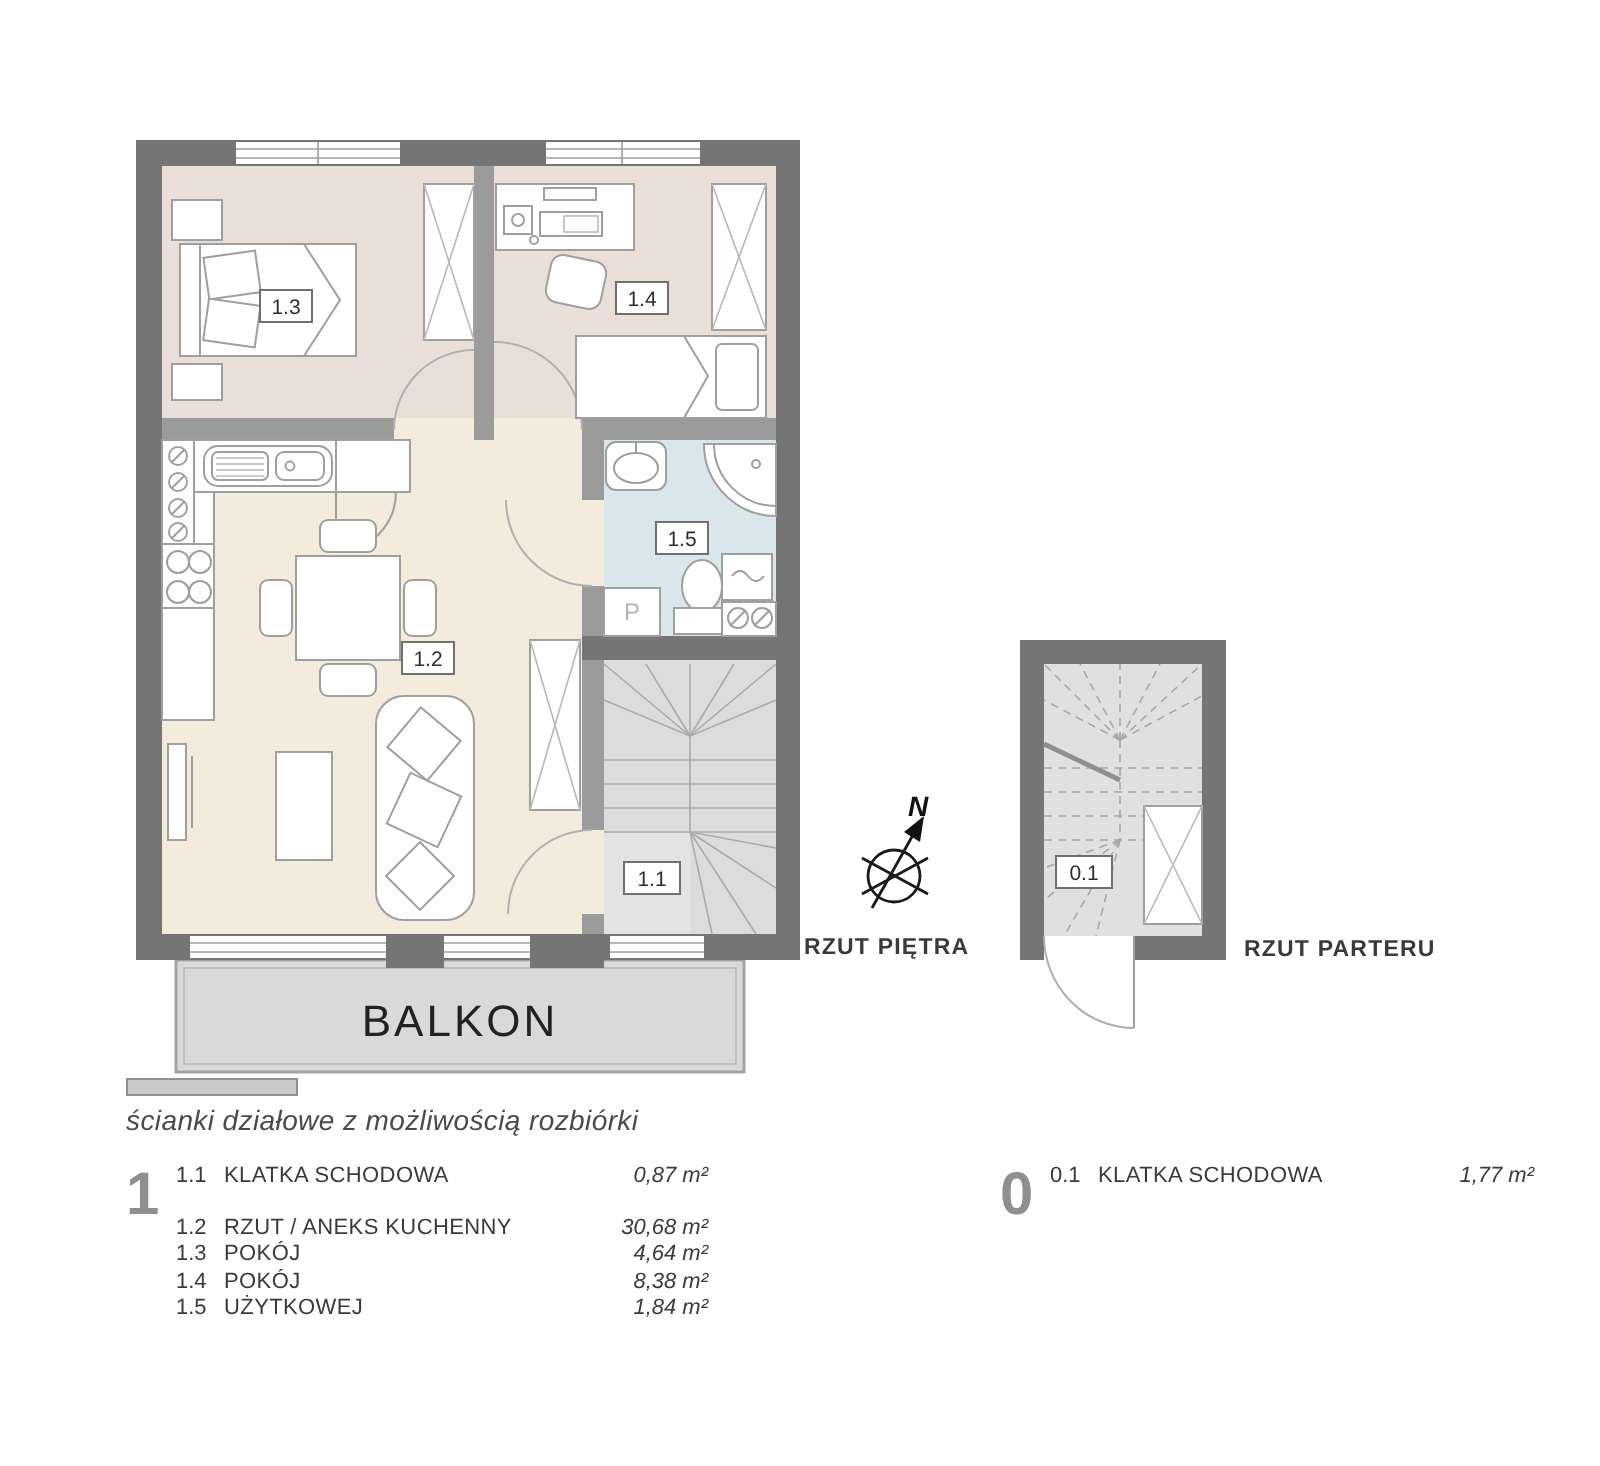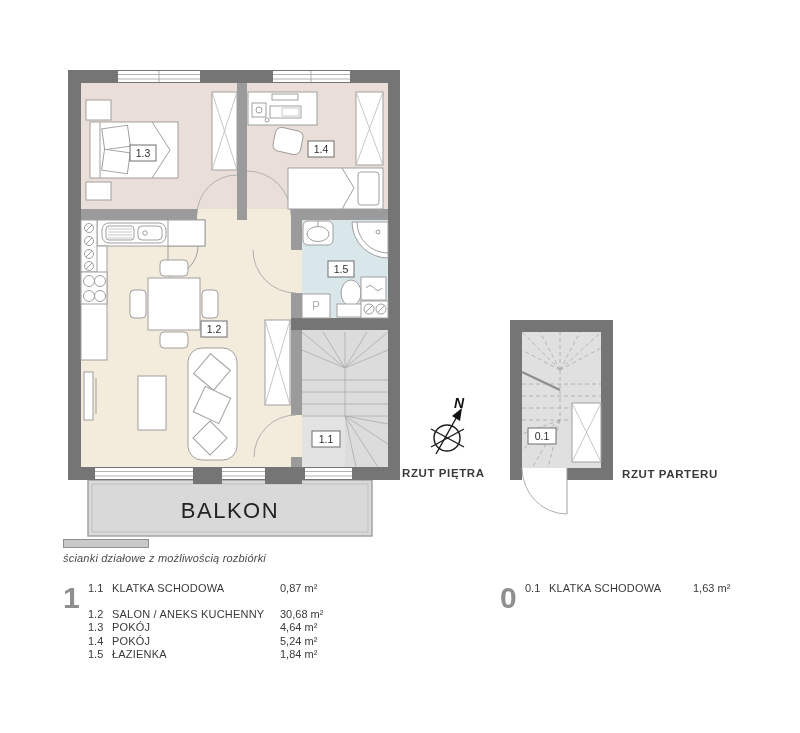--- a/index.html
+++ b/index.html
@@ -30,32 +30,32 @@
   .ltxt{font-size:10.5px;fill:#2d2d2d;text-anchor:middle;}
   .title-txt{font-size:11.5px;fill:#3a3a3a;letter-spacing:.6px;font-weight:bold;}
   .balk-txt{font-size:22px;fill:#222;letter-spacing:1.5px;text-anchor:middle;}
   .ptxt{font-size:12px;fill:#b5b5b5;text-anchor:middle;}
   .ntxt{font-size:14px;fill:#111;font-weight:bold;font-style:italic;}
   .compass{stroke:#1a1a1a;stroke-width:1.4;fill:none;}
 
   
   .footnote{position:absolute;left:63px;top:539px;}
   .swatch{width:84px;height:7px;background:#c9c9c9;border:1px solid #909090;margin-bottom:4px;}
-  .note-text{font-style:italic;font-size:11px;color:#4a4a4a;letter-spacing:.2px;}
+  .note-text{font-style:italic;font-size:14px;color:#4a4a4a;letter-spacing:.2px;}
 
   
   .area-table{position:absolute;font-size:11px;color:#3a3a3a;}
   .floor-num{position:absolute;left:0;top:1px;font-size:30px;font-weight:bold;color:#8f8f8f;line-height:1;}
   .rows{margin-left:25px;}
   .t1 .rows{width:266px;}
   .t0 .rows{width:242px;}
   .row{display:flex;line-height:13.5px;}
   .code{width:24px;flex:none;}
   .name{flex:1;letter-spacing:.2px;}
-  .area{width:74px;flex:none;white-space:nowrap;}
+  .area{width:74px;flex:none;text-align:right;white-space:nowrap;font-style:italic;}
   .gap{height:12px;}
   .total .area{font-weight:bold;}
 </style>
 </head>
 <body>
 
 <div class="canvas">
 
 <svg width="800" height="560" viewBox="0 0 800 560">
 
@@ -360,47 +360,47 @@
   <div class="floor-num">1</div>
   <div class="rows">
     <div class="row">
       <span class="code">1.1</span>
       <span class="name">KLATKA SCHODOWA</span>
       <span class="area">0,87 m²</span>
     </div>
     <div class="gap"></div>
     <div class="row">
       <span class="code">1.2</span>
-      <span class="name">SALON / ANEKS KUCHENNY</span>
+      <span class="name">RZUT / ANEKS KUCHENNY</span>
       <span class="area">30,68 m²</span>
     </div>
     <div class="row">
       <span class="code">1.3</span>
       <span class="name">POKÓJ</span>
       <span class="area">4,64 m²</span>
     </div>
     <div class="row">
       <span class="code">1.4</span>
       <span class="name">POKÓJ</span>
-      <span class="area">5,24 m²</span>
+      <span class="area">8,38 m²</span>
     </div>
     <div class="row">
       <span class="code">1.5</span>
-      <span class="name">ŁAZIENKA</span>
+      <span class="name">UŻYTKOWEJ</span>
       <span class="area">1,84 m²</span>
     </div>
     <div class="gap"></div>
   </div>
 </div>
 
 
 <div class="area-table t0" style="left:500px;top:582px;">
   <div class="floor-num">0</div>
   <div class="rows">
     <div class="row">
       <span class="code">0.1</span>
       <span class="name">KLATKA SCHODOWA</span>
-      <span class="area">1,63 m²</span>
+      <span class="area">1,77 m²</span>
     </div>
   </div>
 </div>
 
 </div>
 
 </body></html>

